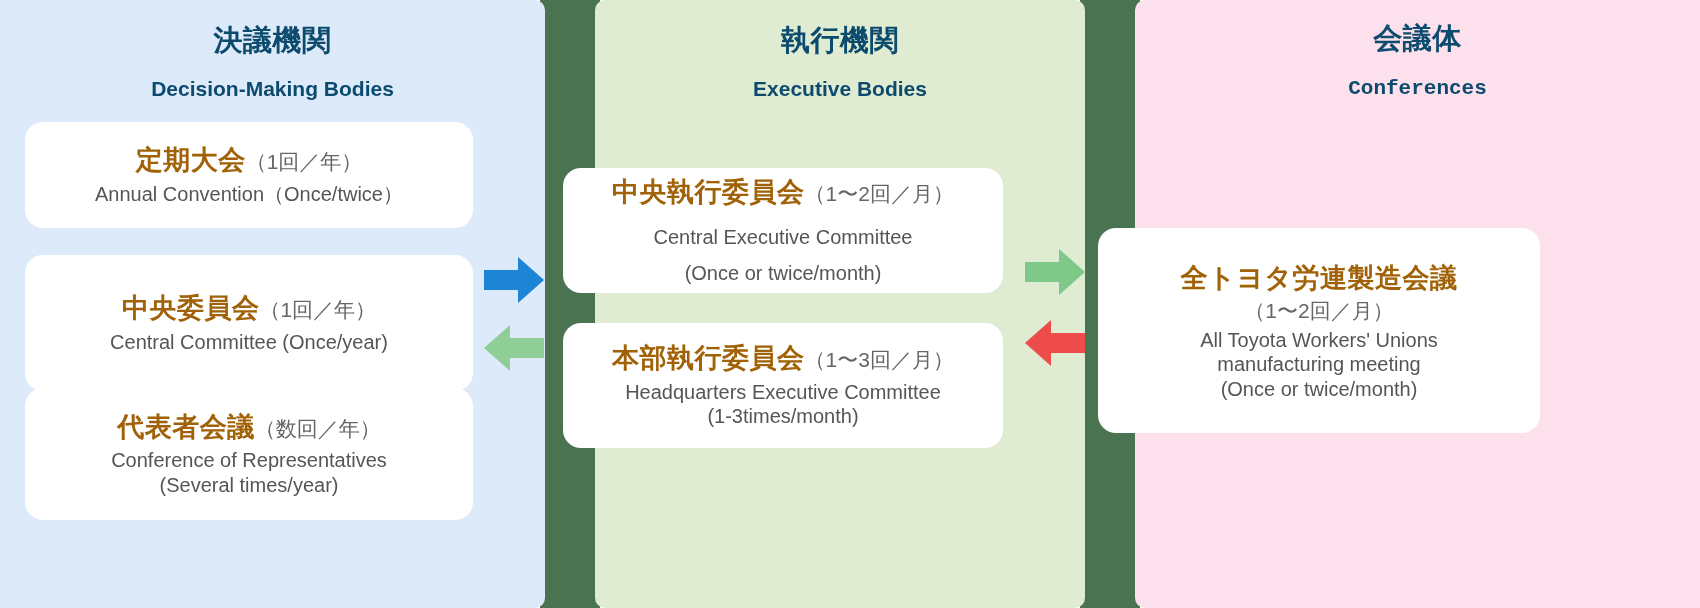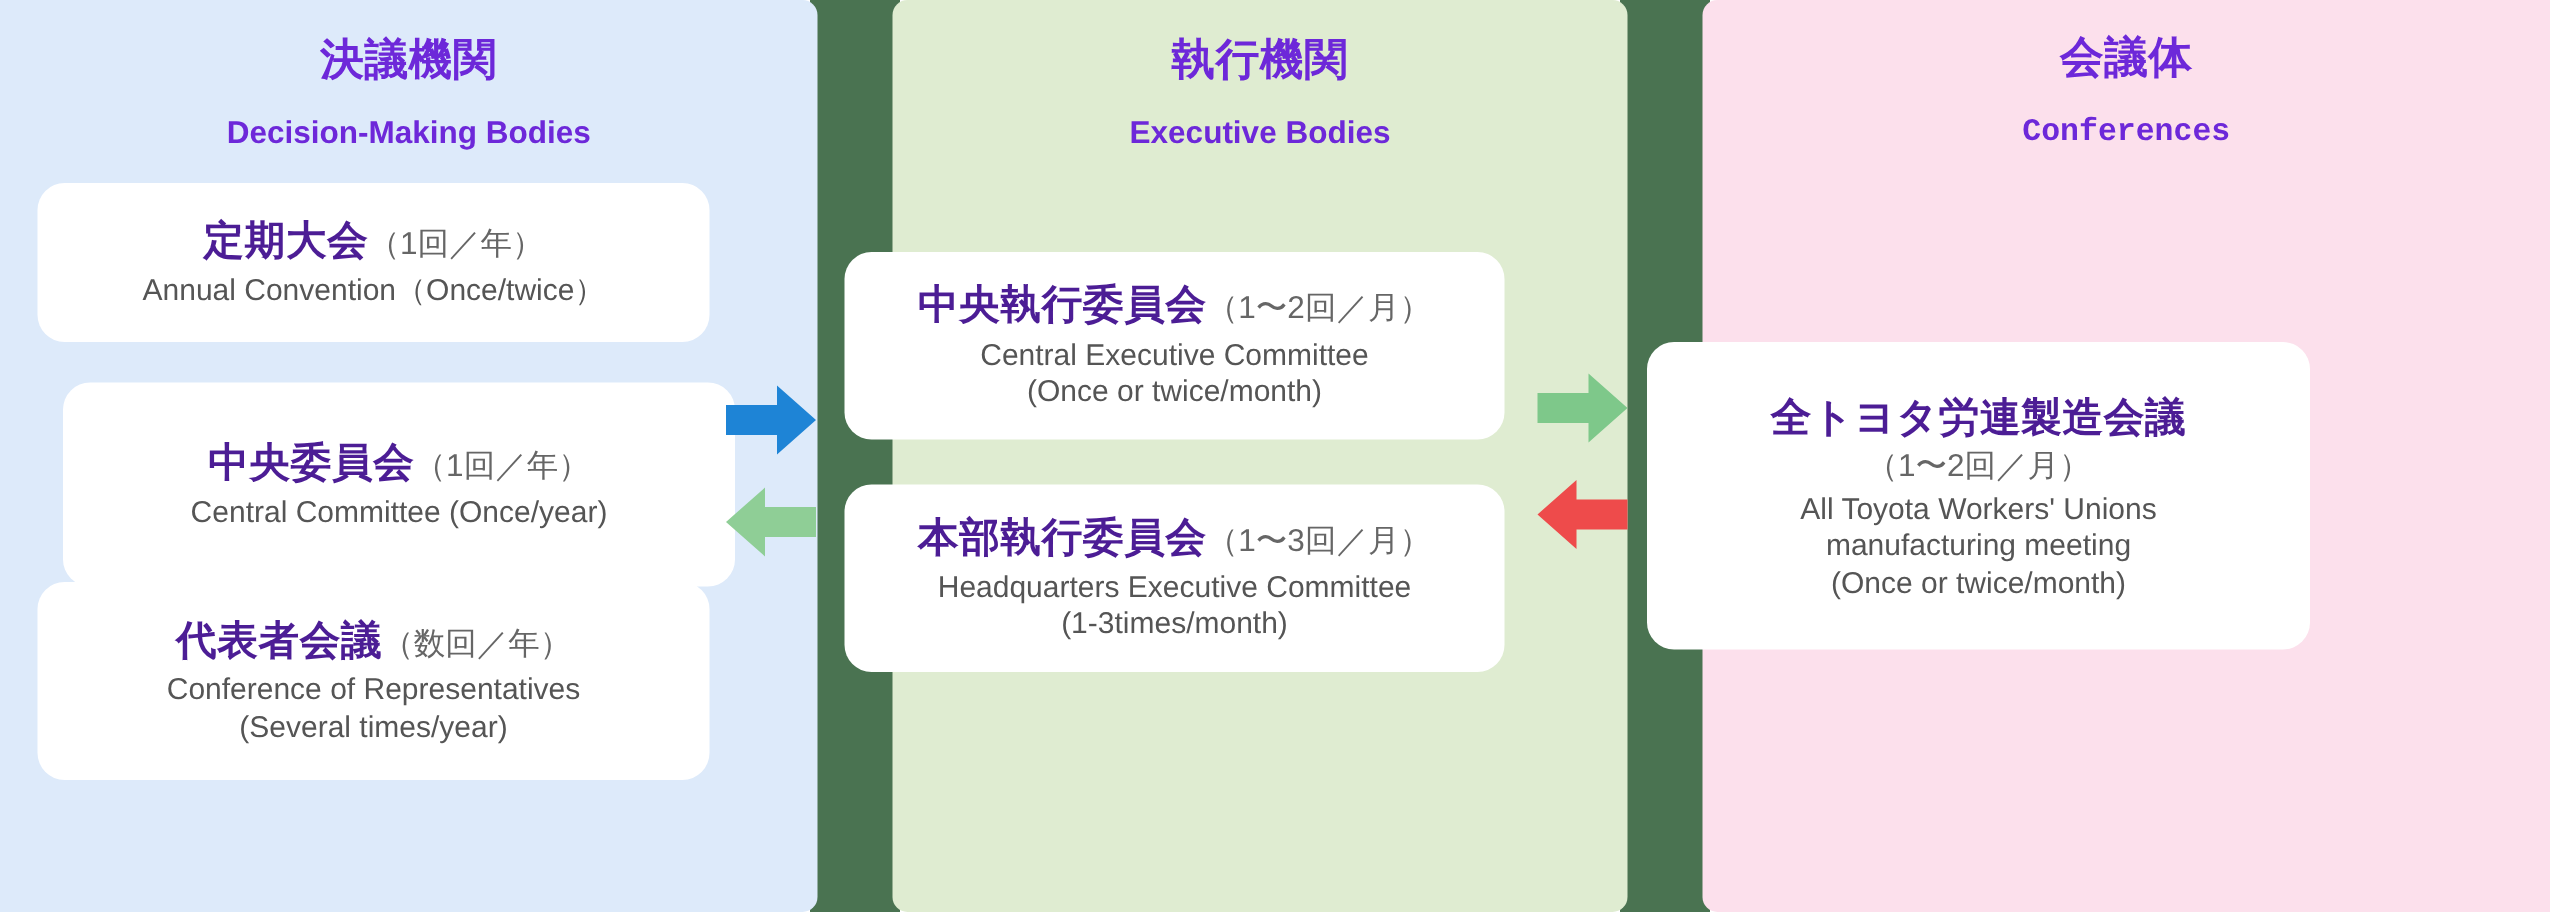--- a/index.html
+++ b/index.html
@@ -59,21 +59,21 @@
     font-family: Liberation Mono, monospace;
   }
 
   
   .col-header {
     position: absolute;
     left: 0;
     right: 0;
     top: 22px;
     text-align: center;
-    color: #6d28d9;
+    color: #0c4a6e;
   }
   .col-header .jp {
     display: block;
     font-size: 29px;
     font-weight: bold;
     line-height: 1.28;
     letter-spacing: 0.5px;
   }
   .col-header .en {
     display: block;
@@ -97,21 +97,21 @@
     padding: 8px 10px;
   }
   .card .title-line {
     display: block;
     white-space: nowrap;
     line-height: 1.25;
   }
   .card .jp-name {
     font-size: 27px;
     font-weight: bold;
-    color: #4c1d95;
+    color: #a16207;
     letter-spacing: 0.5px;
   }
   .card .jp-freq {
     font-size: 21px;
     font-weight: normal;
     color: #666666;
     letter-spacing: 0px;
   }
   .card .jp-freq-block {
     display: block;
@@ -124,25 +124,25 @@
     display: block;
     font-size: 20px;
     font-weight: normal;
     color: #555555;
     line-height: 1.22;
     margin-top: 4px;
   }
 
   
   #card-annual-convention { left: 25px;  top: 122px; width: 448px; height: 106px; }
-  #card-central-committee { left: 25px;  top: 255px; width: 448px; height: 136px; margin-left: 17px; }
+  #card-central-committee { left: 25px;  top: 255px; width: 448px; height: 136px; }
   #card-rep-conference    { left: 25px;  top: 388px; width: 448px; height: 132px; }
 
   
-  #card-central-exec { left: 563px; top: 168px; width: 440px; height: 125px; }
+  #card-central-exec { left: 563px; top: 168px; width: 440px; height: 125px; justify-content: space-between; }
   #card-hq-exec      { left: 563px; top: 323px; width: 440px; height: 125px; }
 
   
   #card-manufacturing { left: 1098px; top: 228px; width: 442px; height: 205px; }
 
   
   .arrow { position: absolute; z-index: 5; }
   #arrow-decision-to-exec   { left: 484px;  top: 255px; width: 60px; height: 50px; }
   #arrow-exec-to-decision   { left: 484px;  top: 323px; width: 60px; height: 50px; }
   #arrow-exec-to-conference { left: 1025px; top: 247px; width: 60px; height: 50px; }

